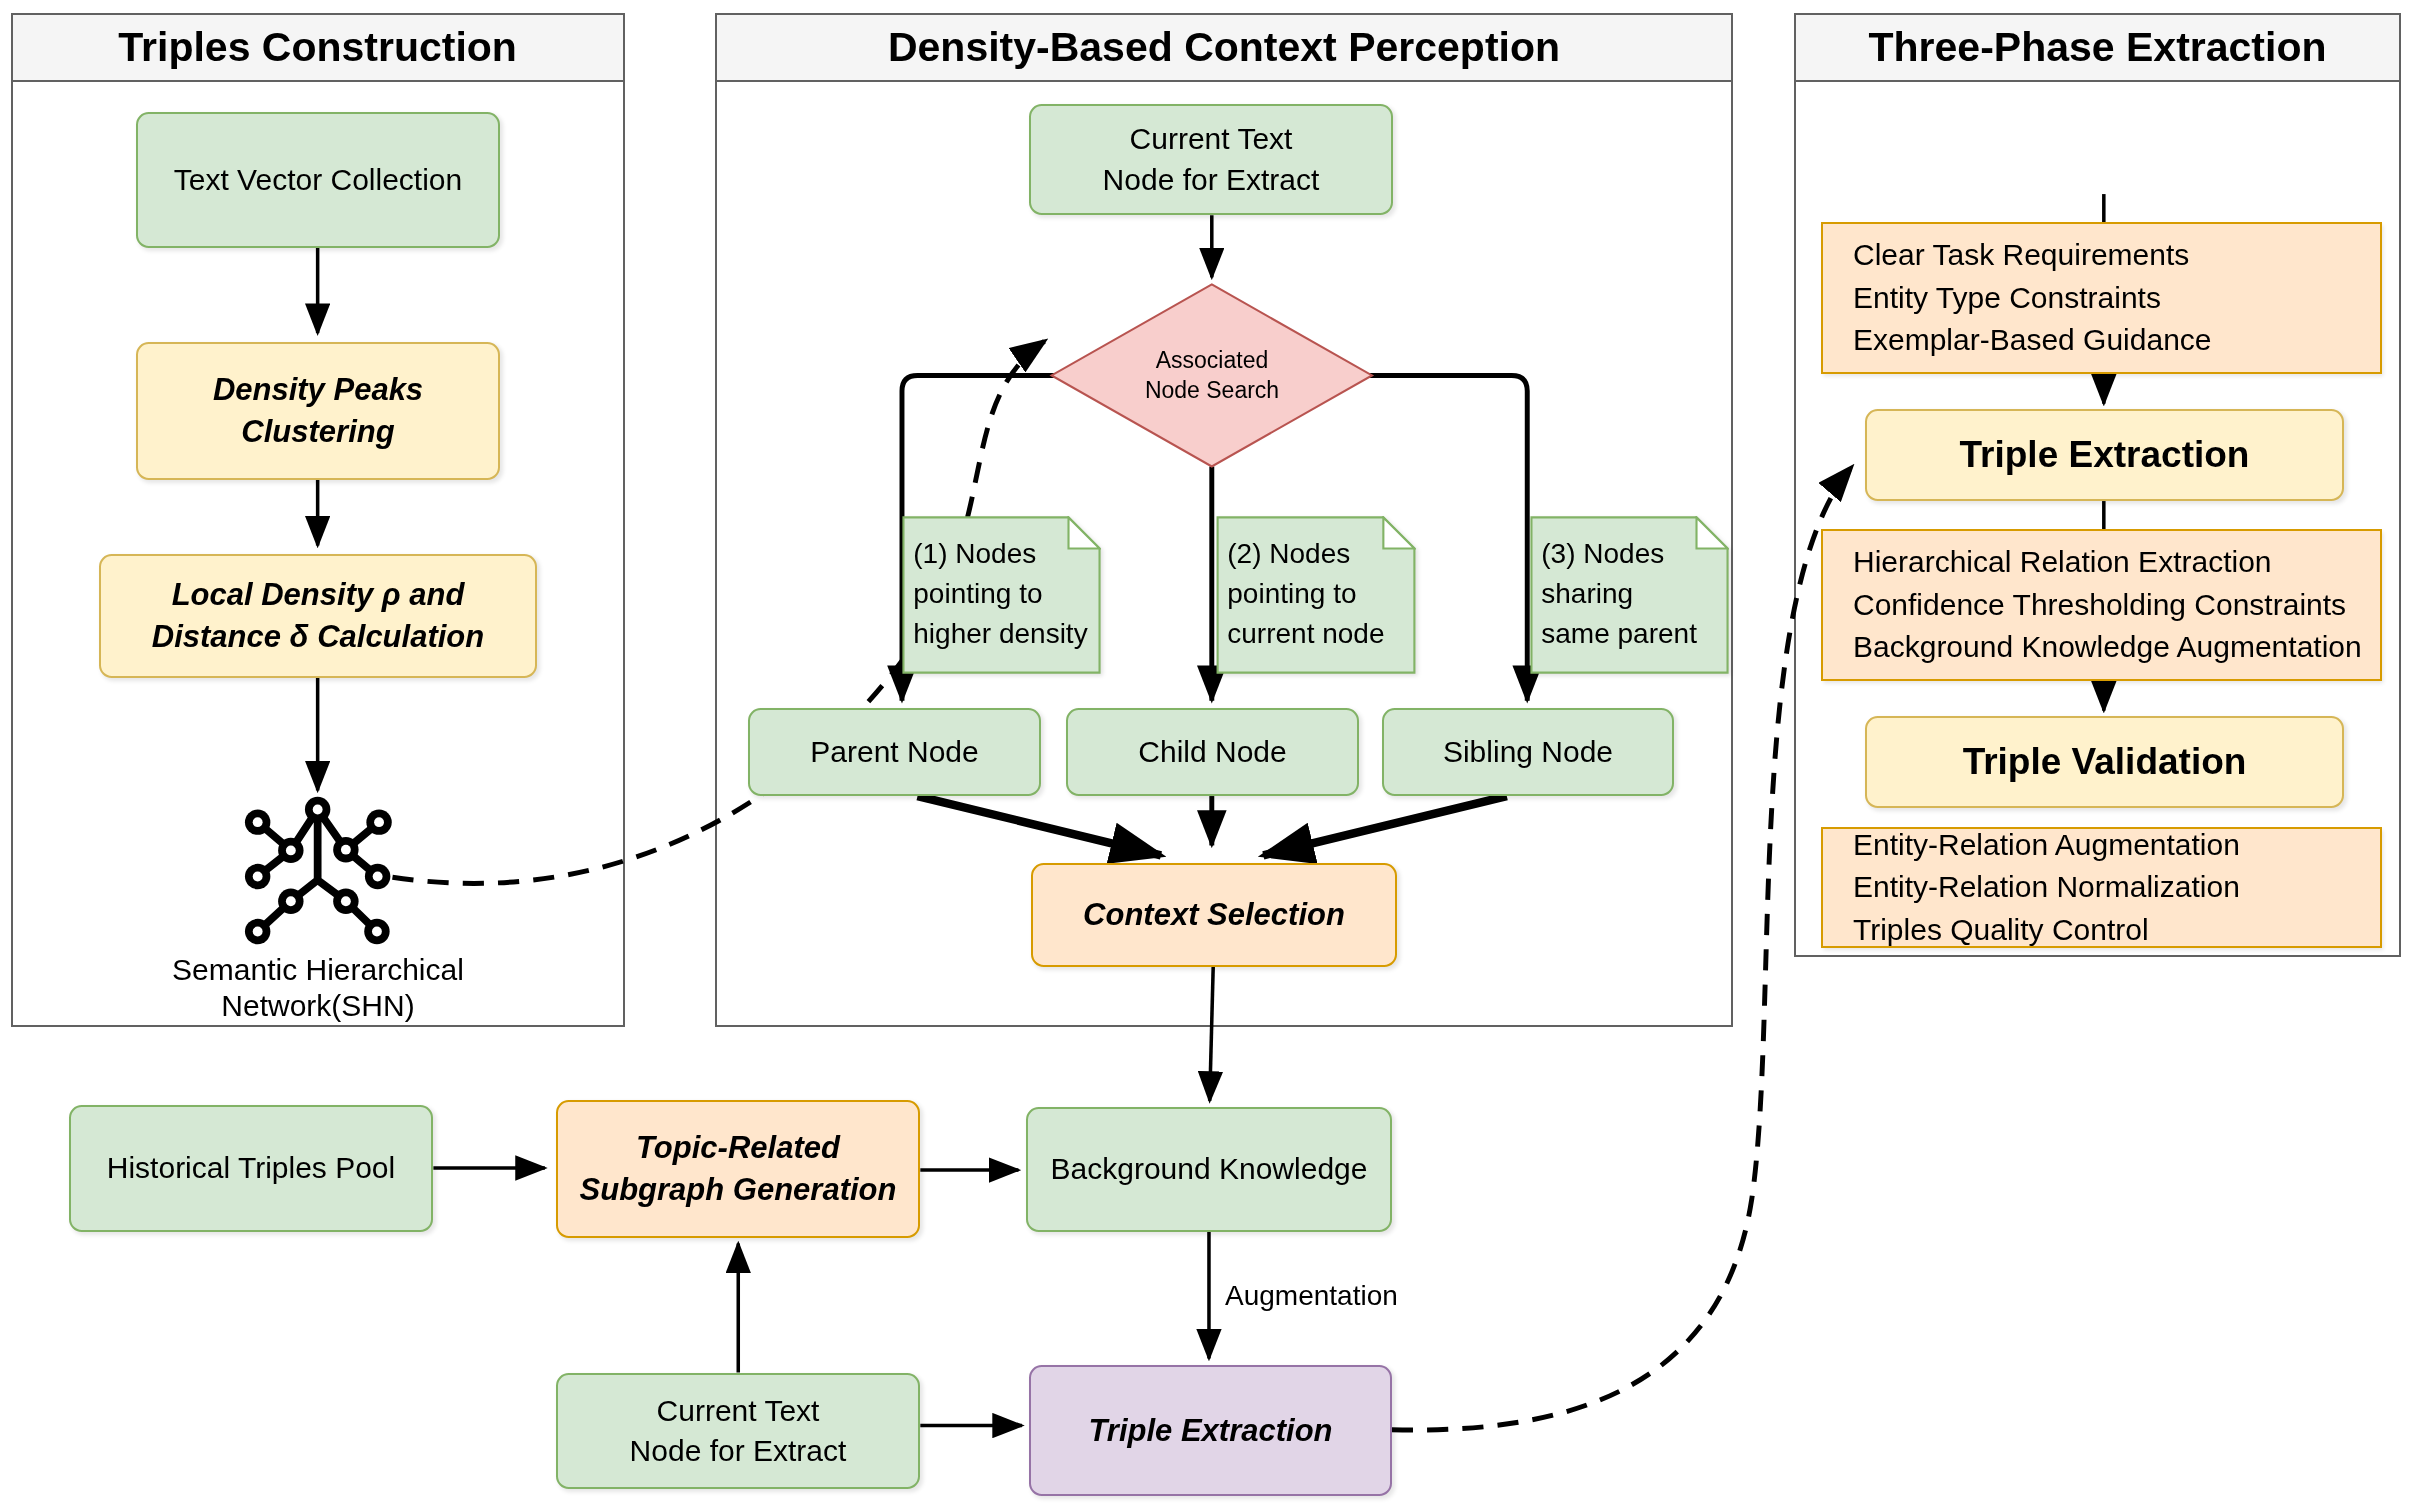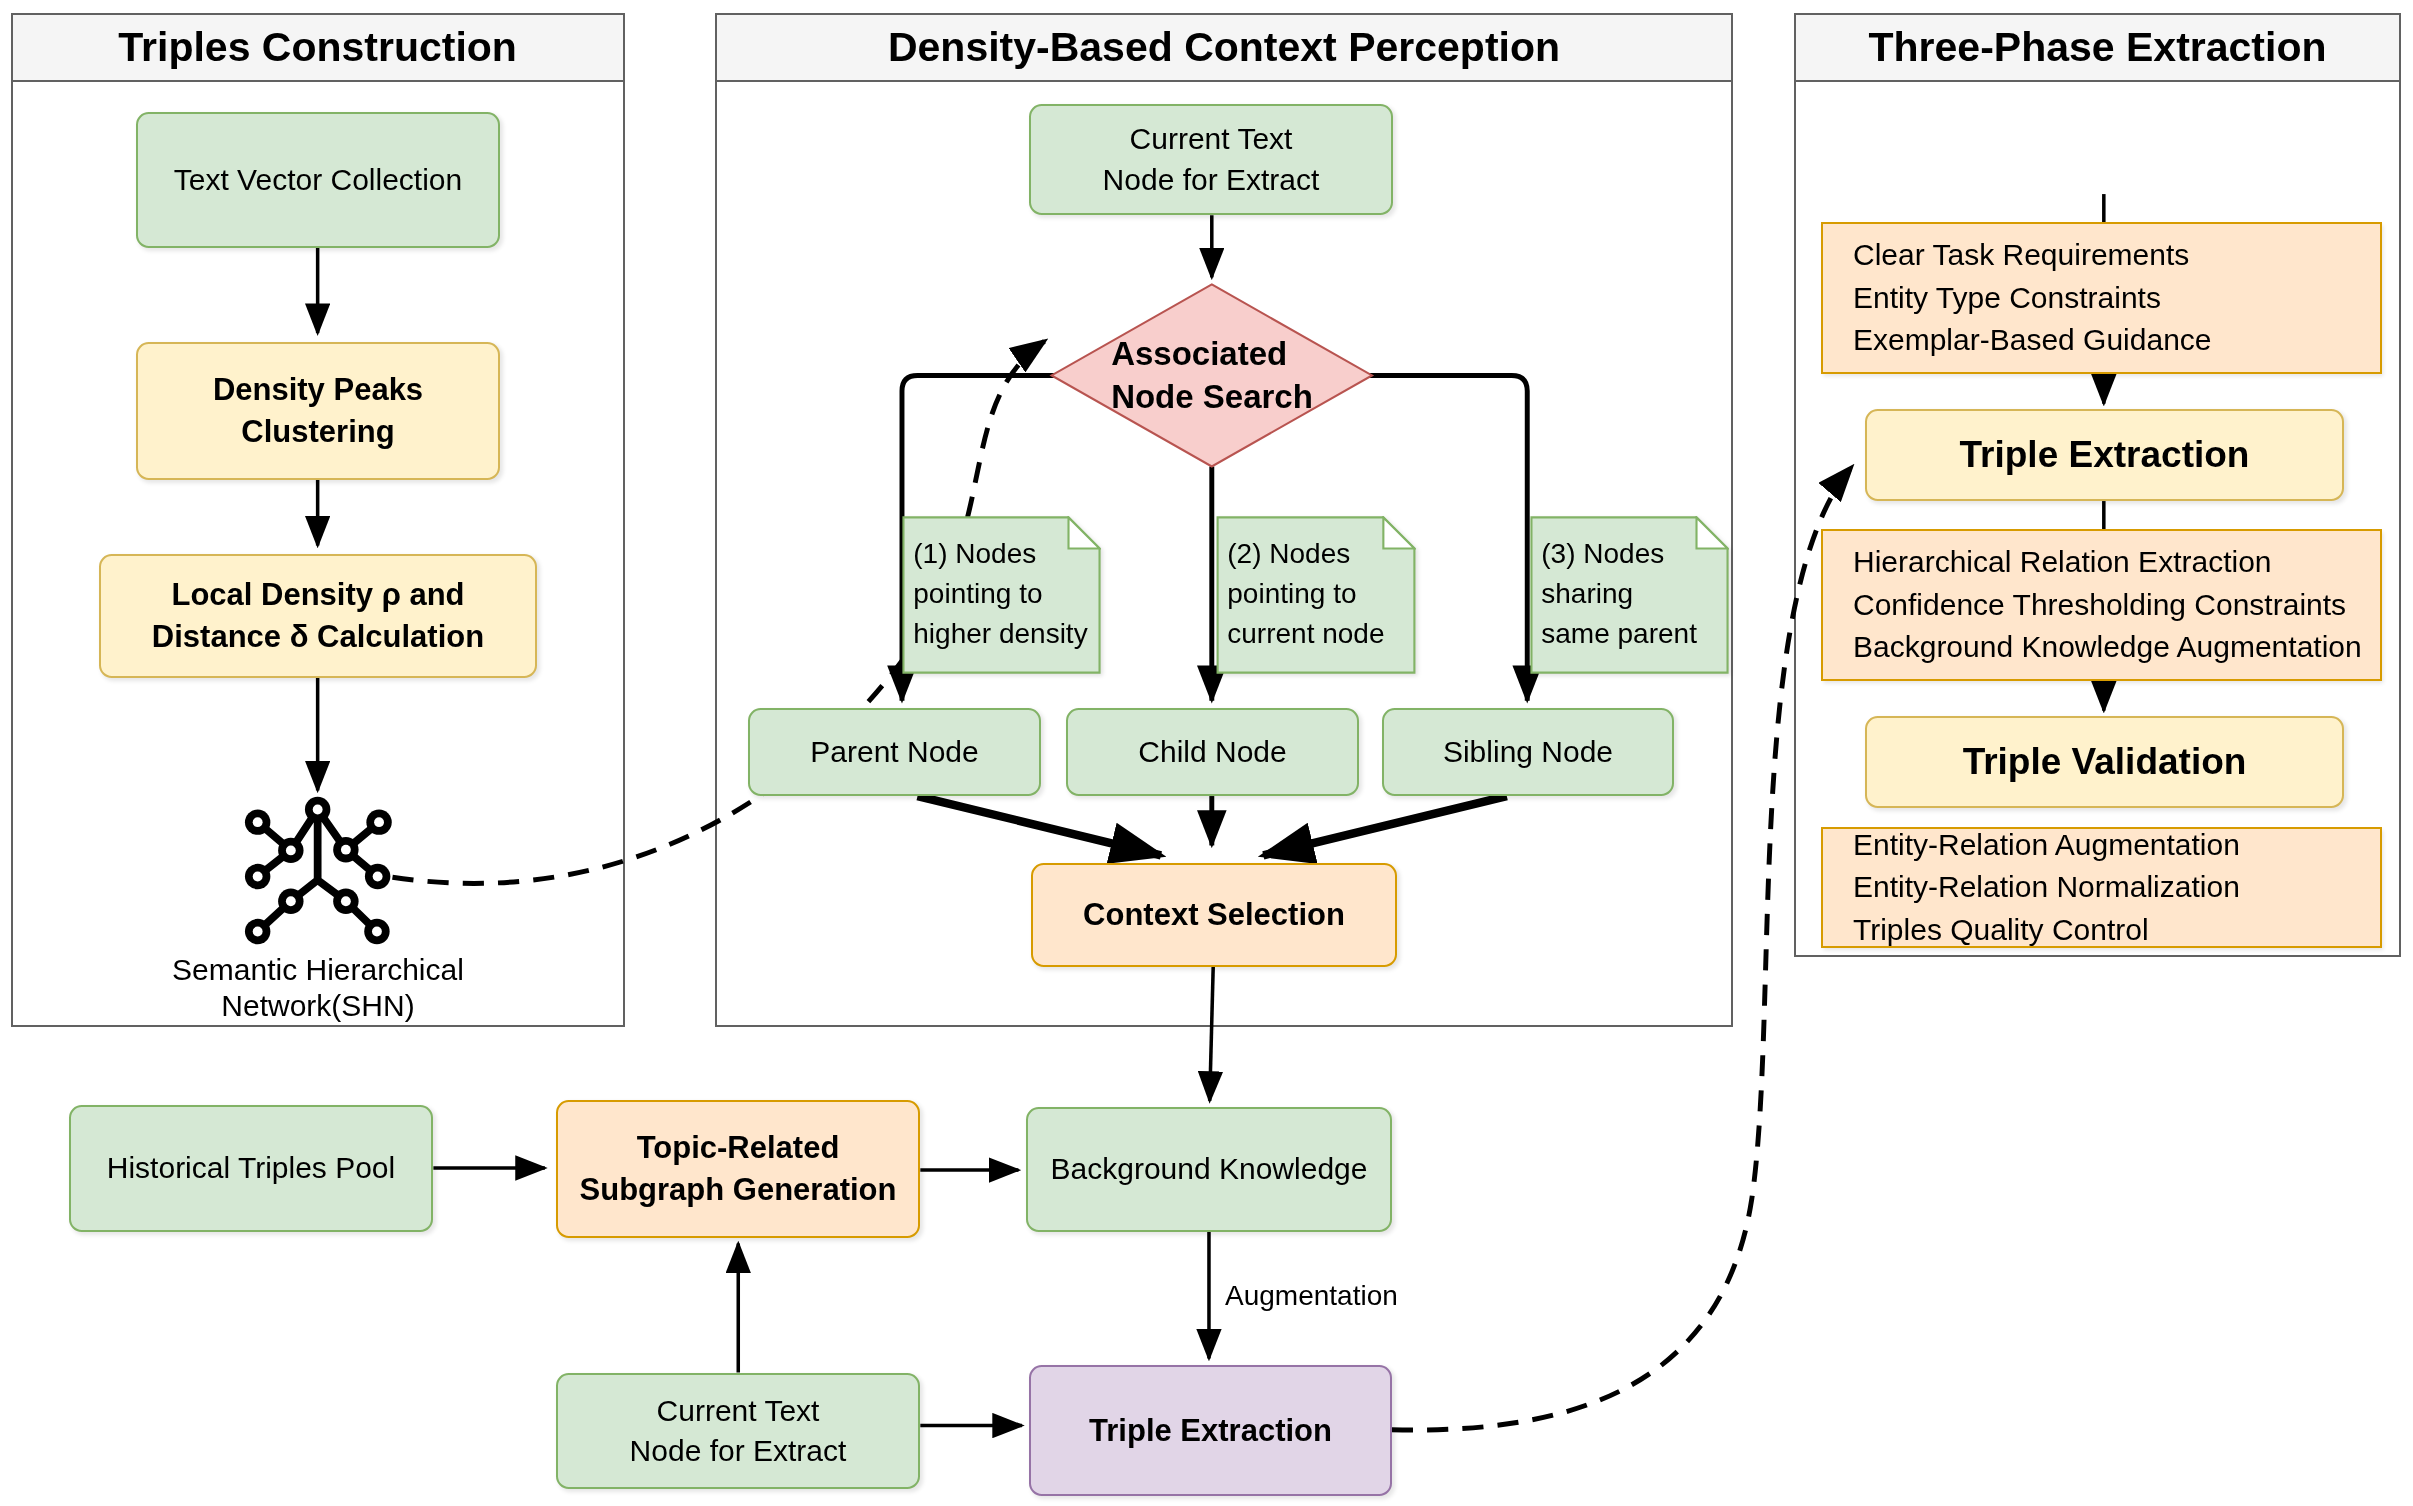--- a/index.html
+++ b/index.html
@@ -34,30 +34,30 @@
   .shn-hole{fill:#ffffff;}
 
   
   .node{position:absolute;z-index:3;display:flex;align-items:center;justify-content:center;
     text-align:center;white-space:pre-line;border-radius:12.7px;border:2.1px solid;
     font-size:30px;line-height:1.35;box-shadow:2.1px 2.8px 4.2px rgba(0,0,0,0.10);}
   .green{background:var(--green-fill);border-color:var(--green-stroke);}
   .yellow{background:var(--yellow-fill);border-color:var(--yellow-stroke);}
   .orange{background:var(--orange-fill);border-color:var(--orange-stroke);}
   .purple{background:var(--purple-fill);border-color:var(--purple-stroke);}
-  .bold{font-weight:bold;font-size:31px;}
+  .bold{font-weight:bold;font-size:31px;font-style:italic;}
   .big-bold{font-weight:bold;font-size:37px;}
   .sq{border-radius:0;}
   .detail-box{justify-content:flex-start;text-align:left;padding-left:30px;
     font-size:30px;line-height:1.42;box-shadow:2.1px 2.8px 4.2px rgba(0,0,0,0.10);}
 
   .free-label{position:absolute;z-index:3;white-space:pre-line;text-align:center;
     font-size:30px;line-height:1.2;}
   .diamond-label{position:absolute;z-index:3;display:flex;align-items:center;justify-content:center;
-    white-space:pre-line;font-weight:bold;font-size:33px;line-height:1.28;}
+    text-align:center;white-space:pre-line;font-weight:normal;font-size:23px;line-height:1.28;}
 
   
   .note{position:absolute;z-index:3;filter:drop-shadow(2.1px 2.8px 2.1px rgba(0,0,0,0.12));}
   .note svg{position:absolute;left:0;top:0;}
   .note-fill{fill:var(--green-fill);stroke:var(--green-stroke);stroke-width:3;}
   .note-flap{fill:#ffffff;stroke:var(--green-stroke);stroke-width:3;}
   .note-text{position:absolute;left:11.3px;top:18.4px;font-size:28px;line-height:1.42;
     white-space:pre-line;text-align:left;}
 </style>
 </head>

